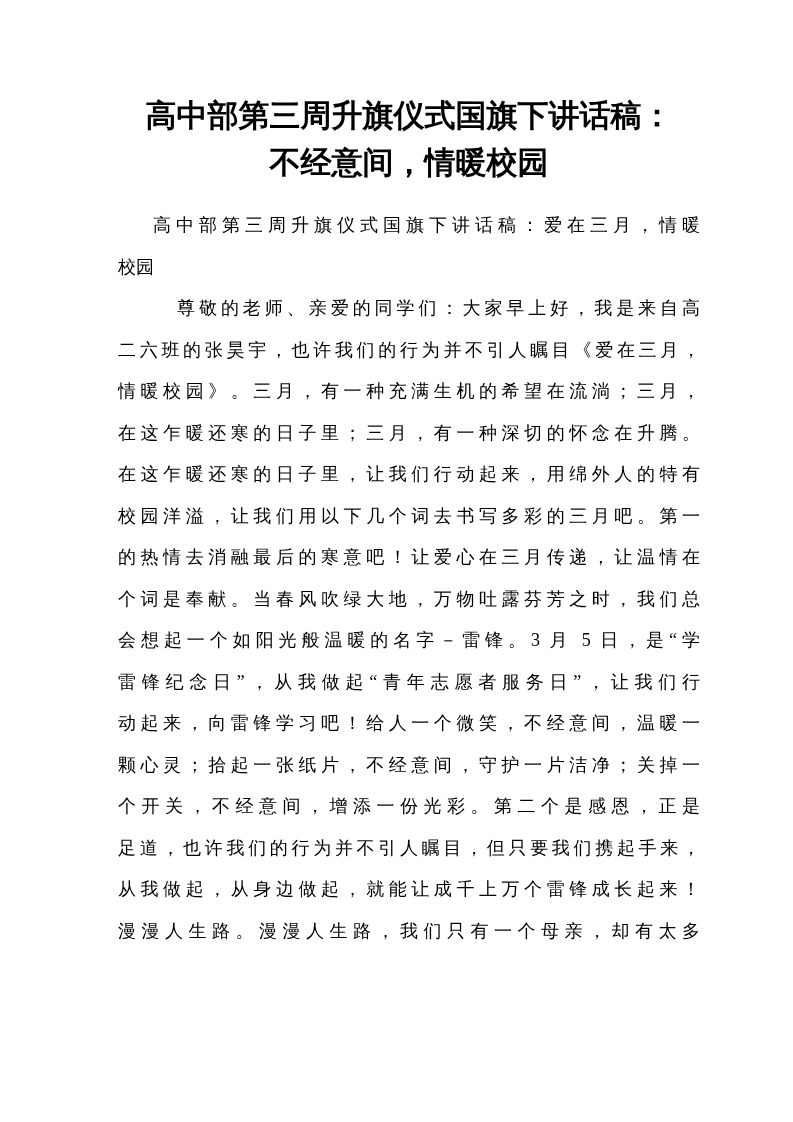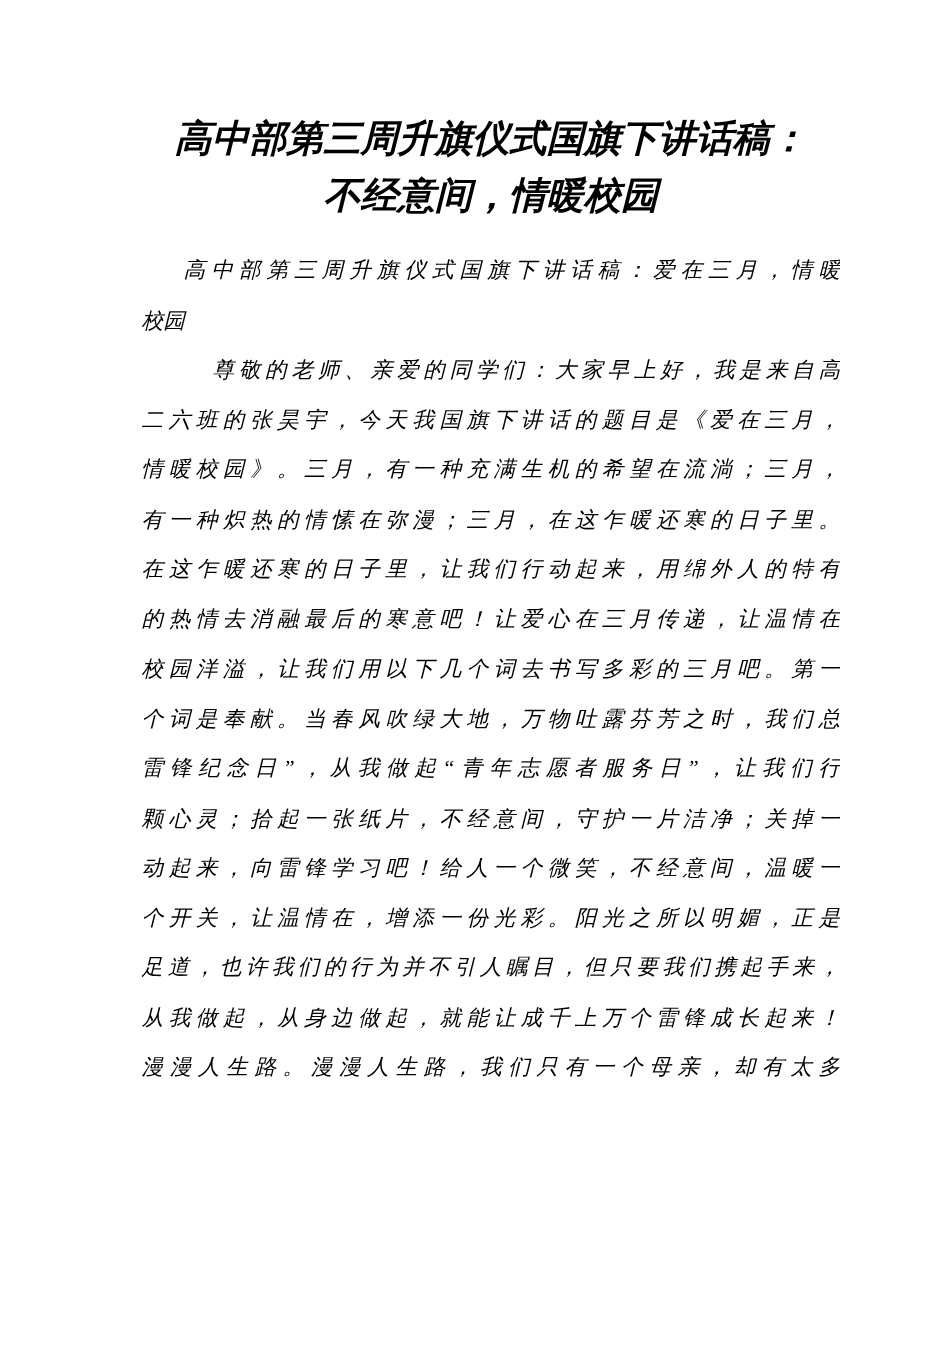--- a/index.html
+++ b/index.html
@@ -10,21 +10,20 @@
   .page {
     position: relative;
     width: 793px;
     height: 1122px;
     background: #ffffff;
     box-sizing: border-box;
     padding: 92px 93px 0 118px;
     color: #000000;
     font-family: "Liberation Serif", "DejaVu Serif", serif;
     overflow: hidden;
-    font-style: italic;
   }
   .title-block {
     width: 582px;
   }
   .title-line {
     font-size: 31px;
     font-weight: bold;
     line-height: 47px;
     text-align: center;
     letter-spacing: 0;
@@ -62,29 +61,30 @@
       <div class="title-line">高中部第三周升旗仪式国旗下讲话稿：</div>
       <div class="title-line">不经意间，情暖校园</div>
     </div>
   <div class="body-block" id="body-container">
       <div class="paragraph">
         <div class="line justify" style="padding-left: 35px;">高中部第三周升旗仪式国旗下讲话稿：爱在三月，情暖</div>
         <div class="line">校园</div>
       </div>
       <div class="paragraph">
         <div class="line justify" style="padding-left: 59px;">尊敬的老师、亲爱的同学们：大家早上好，我是来自高</div>
-        <div class="line justify">二六班的张昊宇，今天我国旗下讲话的题目是《爱在三月，</div>
+        <div class="line justify">二六班的张昊宇，也许我们的行为并不引人瞩目《爱在三月，</div>
         <div class="line justify">情暖校园》。三月，有一种充满生机的希望在流淌；三月，</div>
-        <div class="line justify">有一种炽热的情愫在弥漫；三月，在这乍暖还寒的日子里。</div>
+        <div class="line justify">在这乍暖还寒的日子里；三月，有一种深切的怀念在升腾。</div>
         <div class="line justify">在这乍暖还寒的日子里，让我们行动起来，用绵外人的特有</div>
+        <div class="line justify">校园洋溢，让我们用以下几个词去书写多彩的三月吧。第一</div>
         <div class="line justify">的热情去消融最后的寒意吧！让爱心在三月传递，让温情在</div>
-        <div class="line justify">校园洋溢，让我们用以下几个词去书写多彩的三月吧。第一</div>
         <div class="line justify">个词是奉献。当春风吹绿大地，万物吐露芬芳之时，我们总</div>
+        <div class="line justify">会想起一个如阳光般温暖的名字－雷锋。3 月 5 日，是“学</div>
         <div class="line justify">雷锋纪念日”，从我做起“青年志愿者服务日”，让我们行</div>
+        <div class="line justify">动起来，向雷锋学习吧！给人一个微笑，不经意间，温暖一</div>
         <div class="line justify">颗心灵；拾起一张纸片，不经意间，守护一片洁净；关掉一</div>
-        <div class="line justify">动起来，向雷锋学习吧！给人一个微笑，不经意间，温暖一</div>
-        <div class="line justify">个开关，让温情在，增添一份光彩。阳光之所以明媚，正是</div>
+        <div class="line justify">个开关，不经意间，增添一份光彩。第二个是感恩，正是</div>
         <div class="line justify">足道，也许我们的行为并不引人瞩目，但只要我们携起手来，</div>
         <div class="line justify">从我做起，从身边做起，就能让成千上万个雷锋成长起来！</div>
         <div class="line justify">漫漫人生路。漫漫人生路，我们只有一个母亲，却有太多</div>
       </div>
     </div>
 </div>
 
 </body></html>

